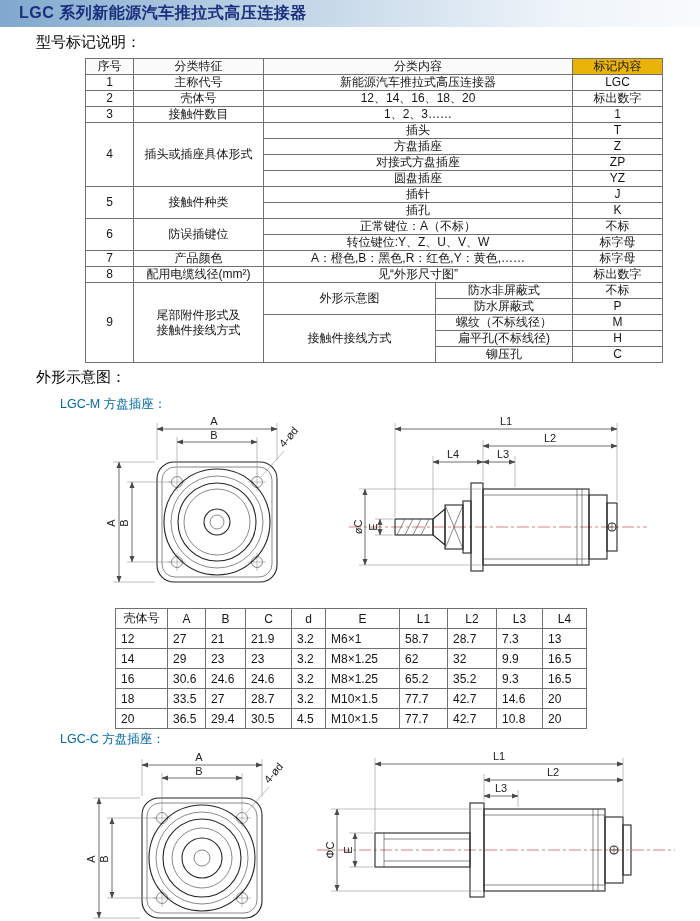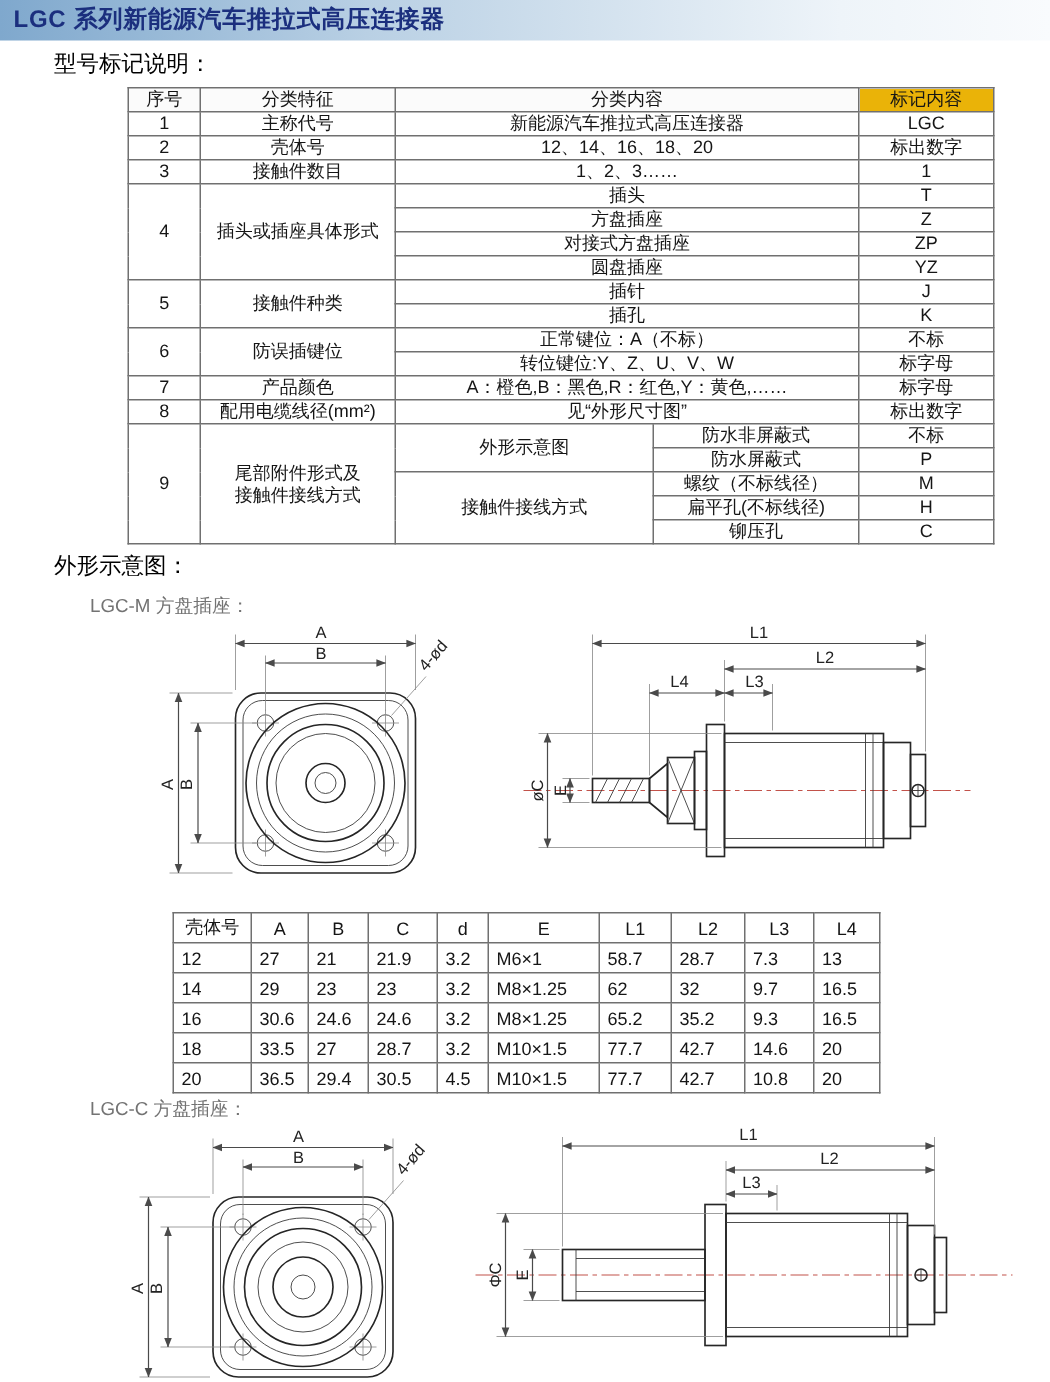--- a/index.html
+++ b/index.html
@@ -1,23 +1,23 @@
 <!DOCTYPE html>
 <html><head>
 <meta charset="utf-8">
 <style>
   html,body{margin:0;padding:0}
   body{position:relative;width:700px;height:921px;overflow:hidden;background:#fff;
        font-family:"Liberation Sans","DejaVu Sans",sans-serif;color:#151515}
   .titlebar{position:absolute;left:0;top:0;width:700px;height:27px;
     background:linear-gradient(90deg,#7fa8cd 0%,#b9d0e4 35%,#eef4f9 80%,#f9fbfd 100%);
-    display:flex;align-items:center;padding-left:9px;box-sizing:border-box}
+    display:flex;align-items:center;padding-left:19px;box-sizing:border-box}
   .titlebar b{font-size:16px;color:#1b2f7e;letter-spacing:.5px}
   .sechead{position:absolute;font-size:15px;color:#000}
-  .sublabel{position:absolute;font-size:12.5px;color:#737373}
+  .sublabel{position:absolute;font-size:12.5px;color:#0369a1}
   table{border-collapse:collapse;table-layout:fixed;position:absolute}
   .mt{left:85px;top:58px;width:577px}
   .mt th,.mt td{border:1px solid #707070;font-size:12px;padding:0 5px;height:15px;line-height:1.1;
     white-space:nowrap;overflow:hidden;font-weight:normal;text-align:center}
   .mt th{text-align:center;background:#fbfbfb}
   .mt th.orange{background:#eab308}
   .mt td.c{text-align:center}
   .mt td.pre{white-space:pre-line;line-height:1.25}
   .dt{left:115px;top:608px;width:471px}
   .dt th,.dt td{border:1px solid #707070;font-size:12px;height:19px;padding:0 5px;font-weight:normal;
@@ -297,21 +297,21 @@
   </tr>
   <tr>
     <td>14</td>
         <td>29</td>
         <td>23</td>
         <td>23</td>
         <td>3.2</td>
         <td>M8×1.25</td>
         <td>62</td>
         <td>32</td>
-        <td>9.7</td>
+        <td>9.9</td>
         <td>16.5</td>
   </tr>
   <tr>
     <td>16</td>
         <td>30.6</td>
         <td>24.6</td>
         <td>24.6</td>
         <td>3.2</td>
         <td>M8×1.25</td>
         <td>65.2</td>

